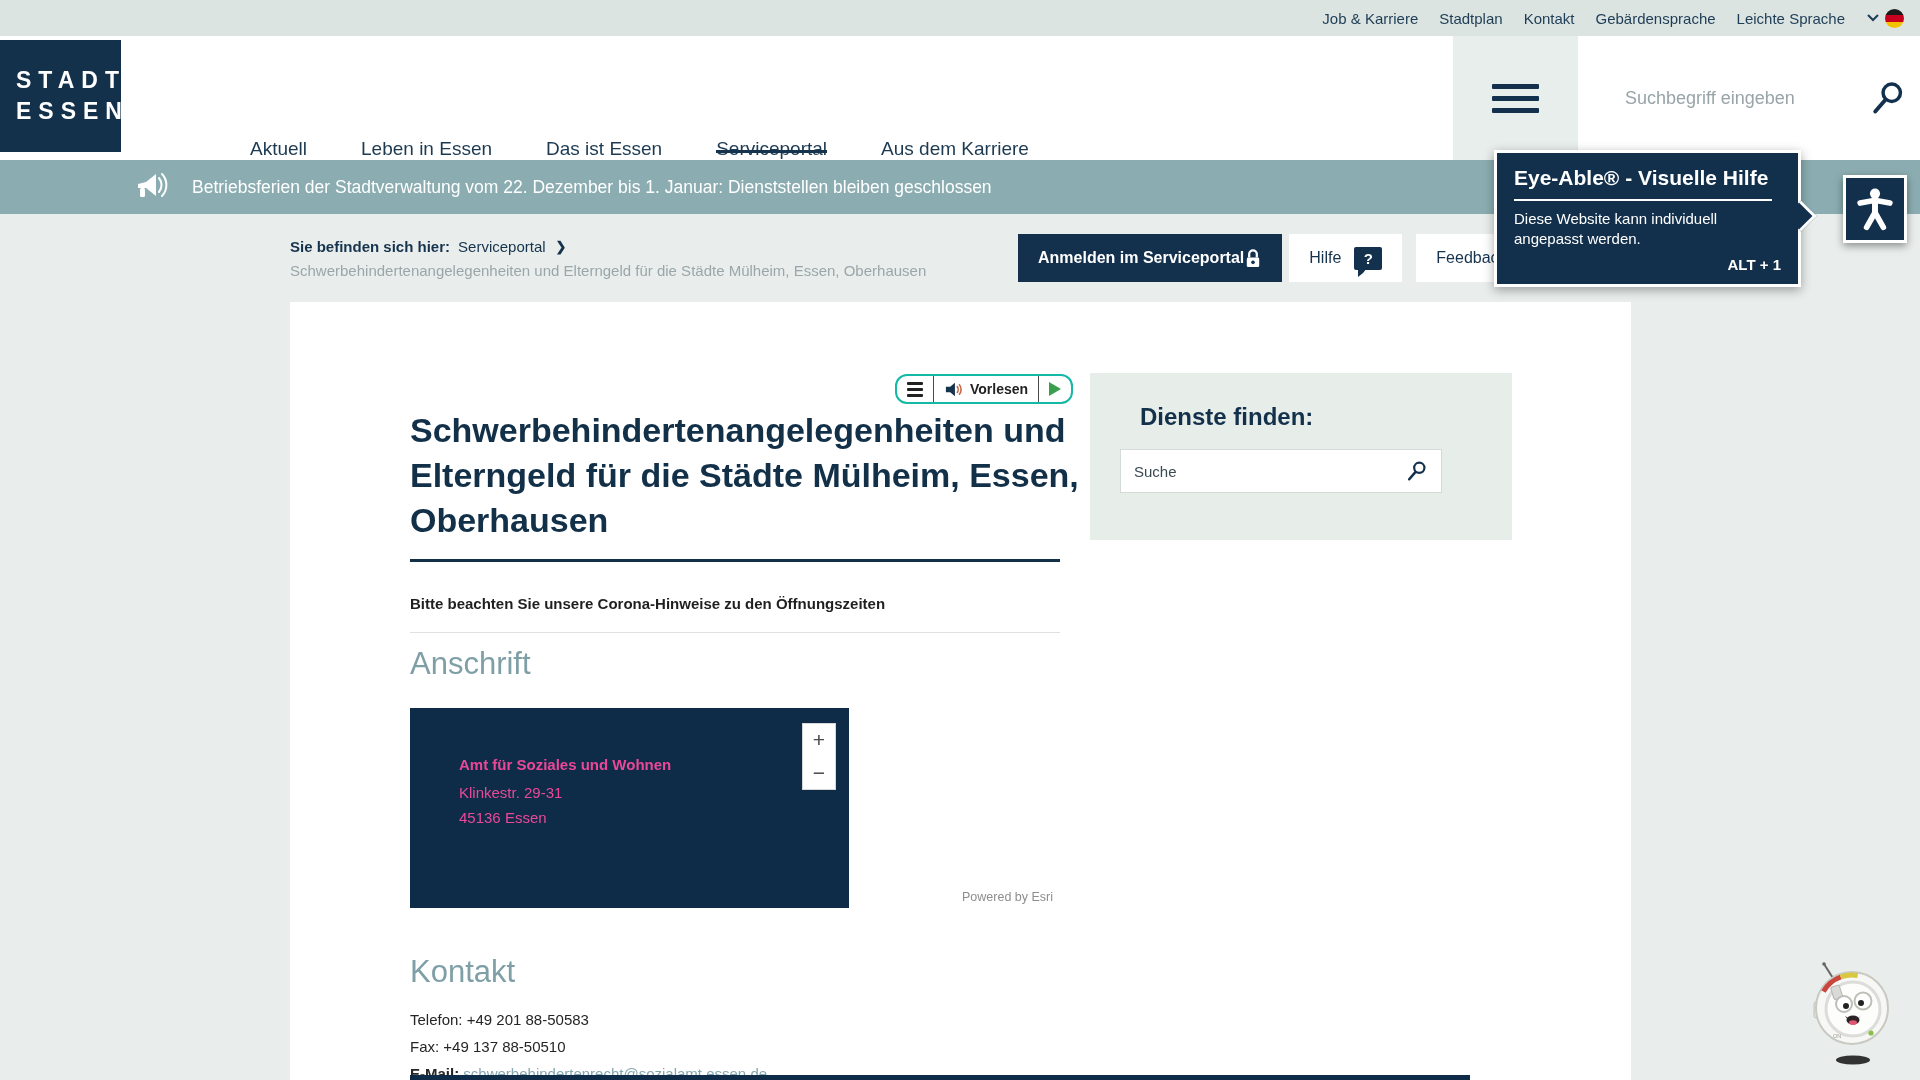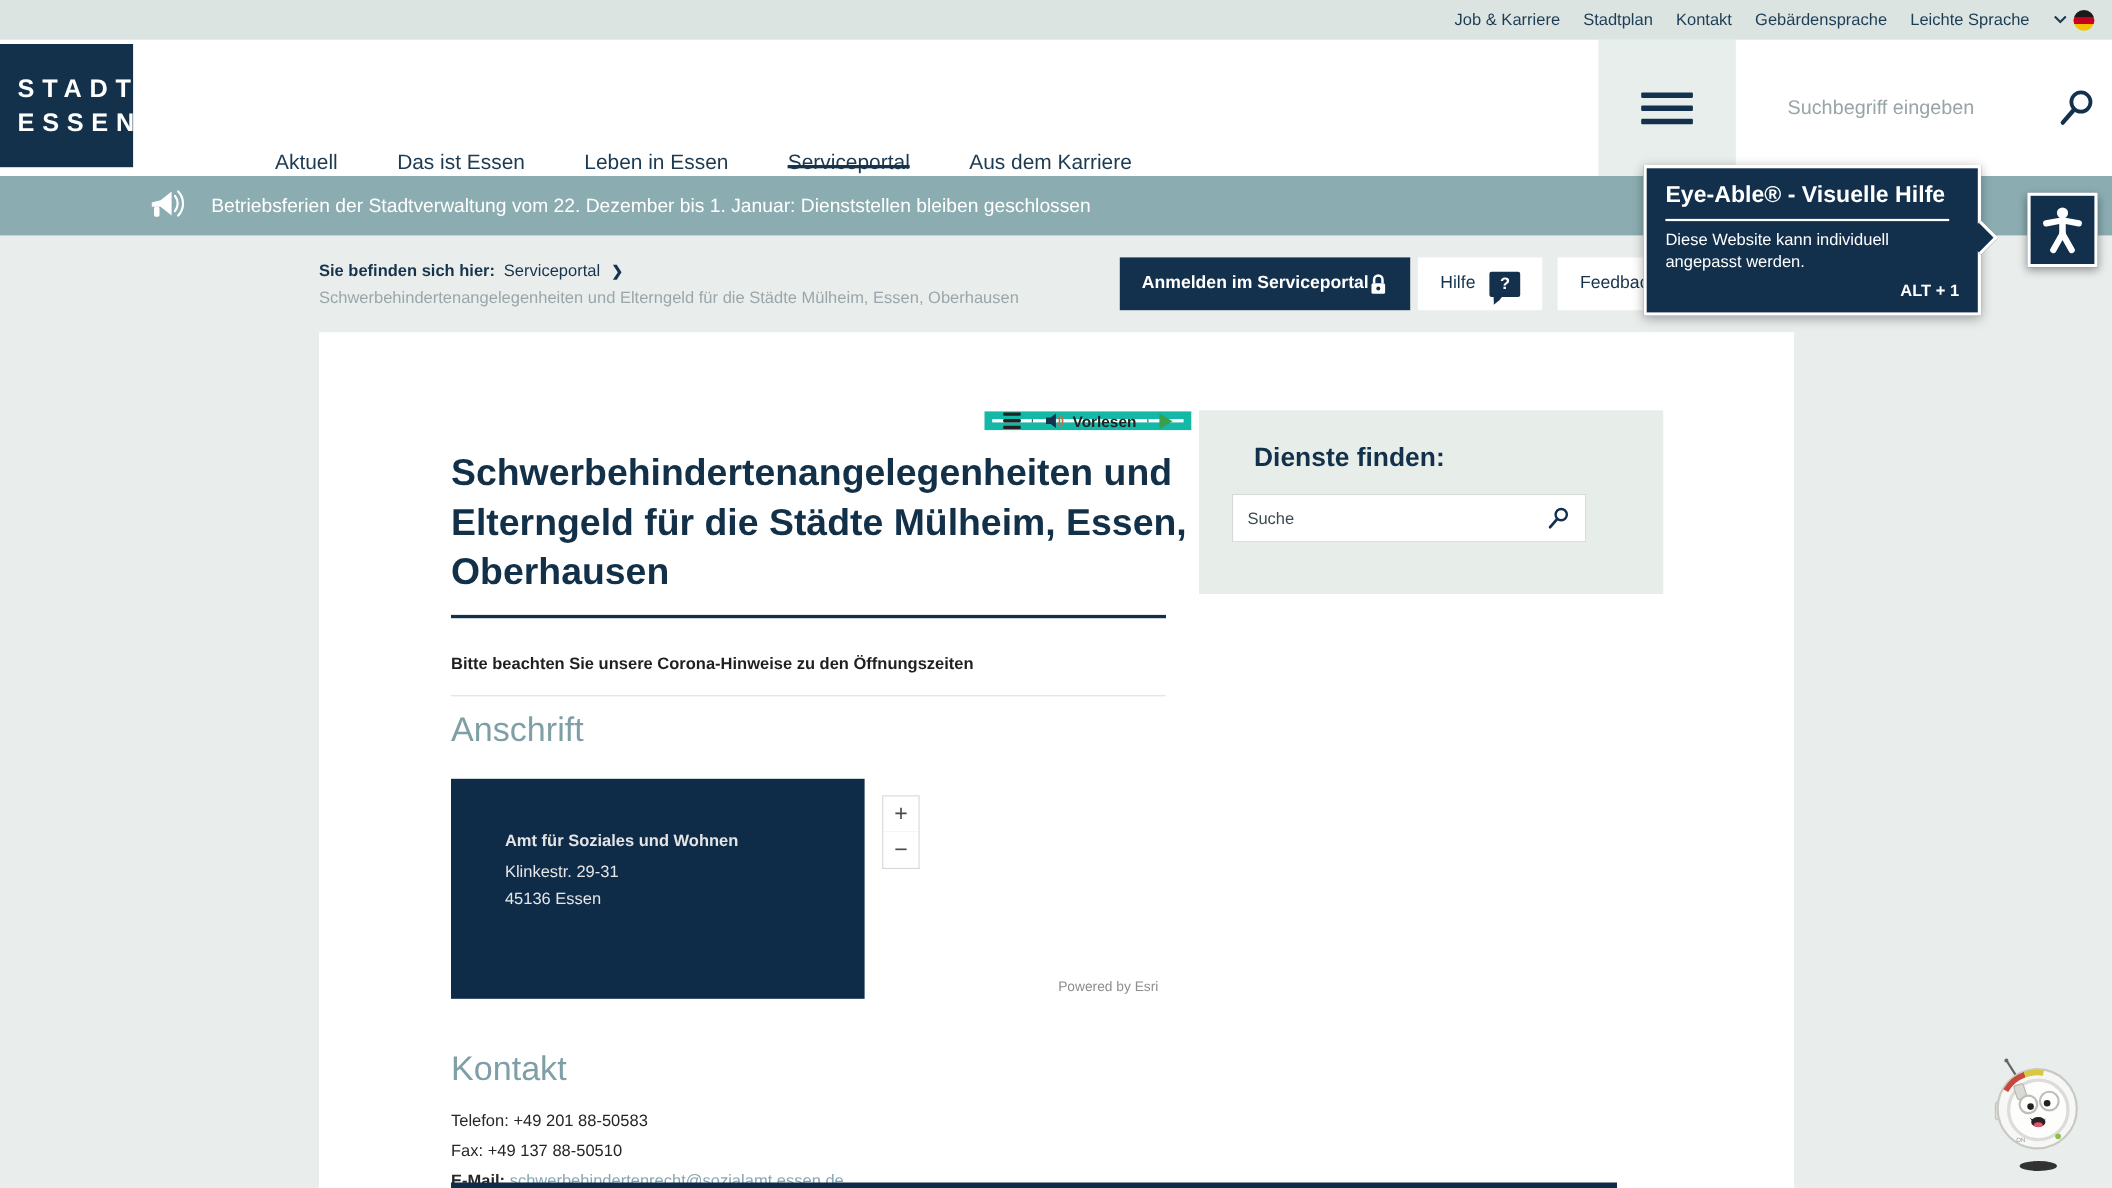--- a/index.html
+++ b/index.html
@@ -50,38 +50,38 @@
   .btn-login{background:#13304d;color:#fff;padding:0 20px;font-weight:bold;margin-right:7px}
   .btn-white{background:#fff;color:#16334e;padding:0 20px;gap:13px}
   .btn-help{margin-right:14px}
   .bubble{position:relative;width:28px;height:23px;background:#13304d;color:#fff;font-size:15px;font-weight:bold;
           display:flex;align-items:center;justify-content:center;border-radius:2px}
   .bubble::after{content:"";position:absolute;left:4px;bottom:-7px;border:4px solid transparent;border-top:5px solid #13304d;border-left:5px solid #13304d}
 
   
   .card{position:absolute;left:290px;top:302px;width:1341px;height:778px;background:#fff;z-index:1}
 
-  .vorlesen{position:absolute;left:605px;top:72px;display:flex;background:#fff;border:7px solid #14b8a6;height:17px;border-radius:0}
+  .vorlesen{position:absolute;left:605px;top:72px;display:flex;background:#fff;border:2px solid #14b8a6;height:30px;border-radius:12px}
   .vcell{display:flex;align-items:center;gap:7px;padding:0 10px;border-right:1px solid #4a4a4a;cursor:pointer}
   .vcell:last-child{border-right:none}
   .listicon{display:flex;flex-direction:column;gap:3px}
   .listicon i{display:block;width:16px;height:3px;background:#222;border-radius:1px}
   .vlabel{font-size:14px;font-weight:bold;color:#222}
   .play{width:0;height:0;border-left:12px solid #3a9e4f;border-top:7px solid transparent;border-bottom:7px solid transparent}
 
   h1.title{position:absolute;left:120px;top:106px;width:690px;font-size:34px;line-height:45px;font-weight:600;color:#133049}
   .rule-dark{position:absolute;left:120px;top:257px;width:650px;height:3px;background:#133049}
   .notice{position:absolute;left:120px;top:293px;font-size:15px;font-weight:bold;color:#1f1f1f}
   .rule-light{position:absolute;left:120px;top:330px;width:650px;height:1px;background:#e0e0e0}
 
   .sec-head{position:absolute;left:120px;font-size:31px;font-weight:400;color:#7f9fa6}
   .sec-anschrift{top:344px}
   .sec-kontakt{top:652px}
 
-  .map{position:absolute;left:120px;top:406px;width:376px;height:200px;background:#0e2b47;color:#e5e5e5;cursor:grab}
+  .map{position:absolute;left:120px;top:406px;width:439px;height:200px;background:#0e2b47;color:#ec4899;cursor:grab}
   .map .mname{position:absolute;left:49px;top:48px;font-size:15px;font-weight:bold}
   .map .mstreet{position:absolute;left:49px;top:76px;font-size:15px}
   .map .mcity{position:absolute;left:49px;top:101px;font-size:15px}
   .zbtn{position:absolute;width:34px;height:34px;background:#fff;border:1px solid #d7d7d7;color:#4a4a4a;
         font-size:21px;display:flex;align-items:center;justify-content:center;cursor:pointer}
   .zin{left:512px;top:421px}
   .zout{left:512px;top:454px;border-top:none}
   .esri{position:absolute;left:672px;top:588px;font-size:12.5px;color:#8e8e8e}
 
   .contact{position:absolute;left:120px;top:704px;font-size:15px;color:#262626;line-height:27px}
@@ -132,24 +132,24 @@
 <div class="header">
   <div class="logo">
     <span>STADT</span>
     <span>ESSEN</span>
   </div>
   <nav class="nav">
     <div class="nav-item">
         <span>Aktuell</span>
       </div>
     <div class="nav-item">
+        <span>Leben in Essen</span>
+      </div>
+    <div class="nav-item">
         <span>Das ist Essen</span>
-      </div>
-    <div class="nav-item">
-        <span>Leben in Essen</span>
       </div>
     <div class="nav-item active">
         <span>Serviceportal</span>
       </div>
     <div class="nav-item">
         <span>Aus dem Karriere</span>
       </div>
   </nav>
   <div class="burger-panel">
     <div class="burger">

